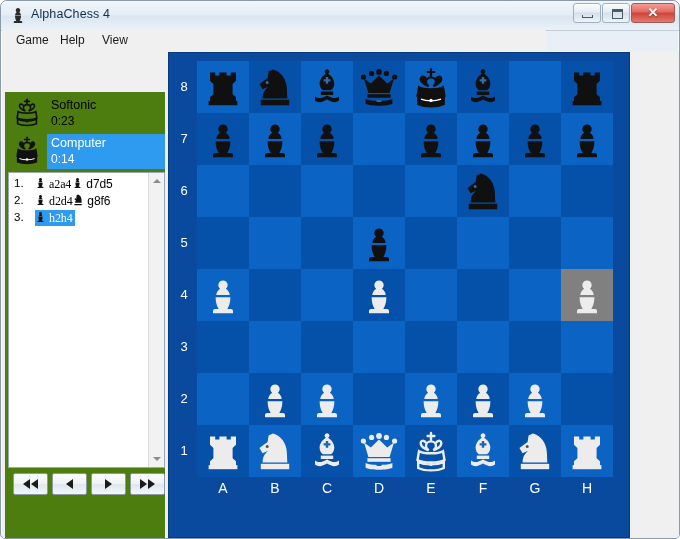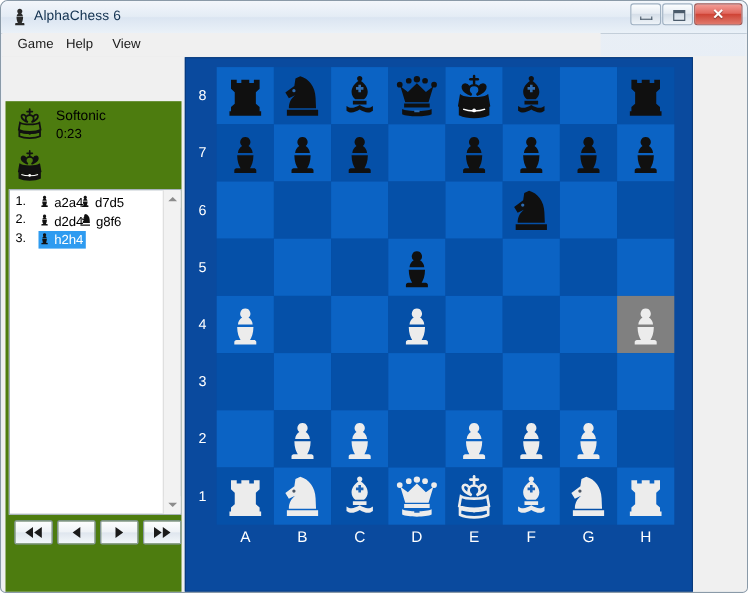--- a/index.html
+++ b/index.html
@@ -204,21 +204,21 @@
     text-align: left;
     font-size: 11.5px;
   }
   .move-cell {
     position: absolute;
     top: 0;
     height: 16px;
     line-height: 16px;
     padding: 0 2px 0 1px;
   }
-  .move-cell.white-move { left: 26px; }
+  .move-cell.white-move { left: 26px; font-family: Liberation Serif, serif; }
   .move-cell.black-move { left: 63px; }
   .move-cell.sel {
     background: #2e9bf0;
     color: #ffffff;
   }
   .move-piece {
     display: inline-block;
     vertical-align: -1px;
     margin-right: 1px;
   }
@@ -338,21 +338,21 @@
 
 <div class="window">
 
   <div class="titlebar">
     <span class="title-icon">
       <svg width="18" height="19" viewBox="0 0 18 19">
         <path d="M9 2c1.3 0 2.3 1 2.3 2.3 0 .8-.4 1.5-1 1.9.9.6 1.5 1.6 1.6 2.8h-5.8c.1-1.2.7-2.2 1.6-2.8-.6-.4-1-1.1-1-1.9C6.7 3 7.7 2 9 2z" fill="#2a2a2a"></path>
         <path d="M6 9.5h6c0 2.5-.7 4.3-1.3 5.4h1.6c.5 0 .9.4.9.9v1.2H4.8v-1.2c0-.5.4-.9.9-.9h1.6C6.7 13.8 6 12 6 9.5z" fill="#2a2a2a"></path>
       </svg>
     </span>
-    <span class="title-text">AlphaChess 6</span>
+    <span class="title-text">AlphaChess 4</span>
     <div class="winbtns">
       <div class="winbtn">
         <span class="glyph-min"></span>
       </div>
       <div class="winbtn">
         <span class="glyph-max"></span>
       </div>
       <div class="winbtn close">
         <span class="glyph-close">✕</span>
       </div>
@@ -401,20 +401,24 @@
               <path d="M17 3.2v5" stroke-linecap="round" fill="none"></path>
               <path d="M14.6 5.4h4.8" stroke-linecap="round" fill="none"></path>
               <path d="M17 8.6c-2.2 0-3.6 1.6-3.6 3.3 0 1.4.9 2.4 1.9 3.1-2.6-1-5-2.4-5.6-4.3-.5-1.6.4-2.6 1.4-2.6 1.1 0 1.8.7 2.3 1.6M17 8.6c2.2 0 3.6 1.6 3.6 3.3 0 1.4-.9 2.4-1.9 3.1 2.6-1 5-2.4 5.6-4.3.5-1.6-.4-2.6-1.4-2.6-1.1 0-1.8.7-2.3 1.6"></path>
               <path d="M8.2 15.6c3.2 2 14.4 2 17.6 0l1.1 6.4c-4.4 2.4-15.4 2.4-19.8 0z"></path>
               <path d="M7.6 23.4c4.6 2.3 14.2 2.3 18.8 0v4.4c-4.6 2.3-14.2 2.3-18.8 0z"></path>
             </g>
             <circle cx="17" cy="25.4" r="1.2" fill="#ffffff"></circle>
             <path d="M9.4 24.6c4 1.6 11.2 1.6 15.2 0" stroke="#ffffff" stroke-width="1" fill="none"></path>
           </svg>
         </span>
+        <div class="player-body">
+          <div class="player-name">Computer</div>
+          <div class="player-time">0:14</div>
+        </div>
       </div>
 
       <div class="movelist-wrap">
         <div class="movelist">
 
           <div class="move-row">
             <span class="move-num">1.</span>
             <span class="move-cell white-move">
               <span class="move-piece">
                 <svg width="9" height="12" viewBox="0 0 9 12">

